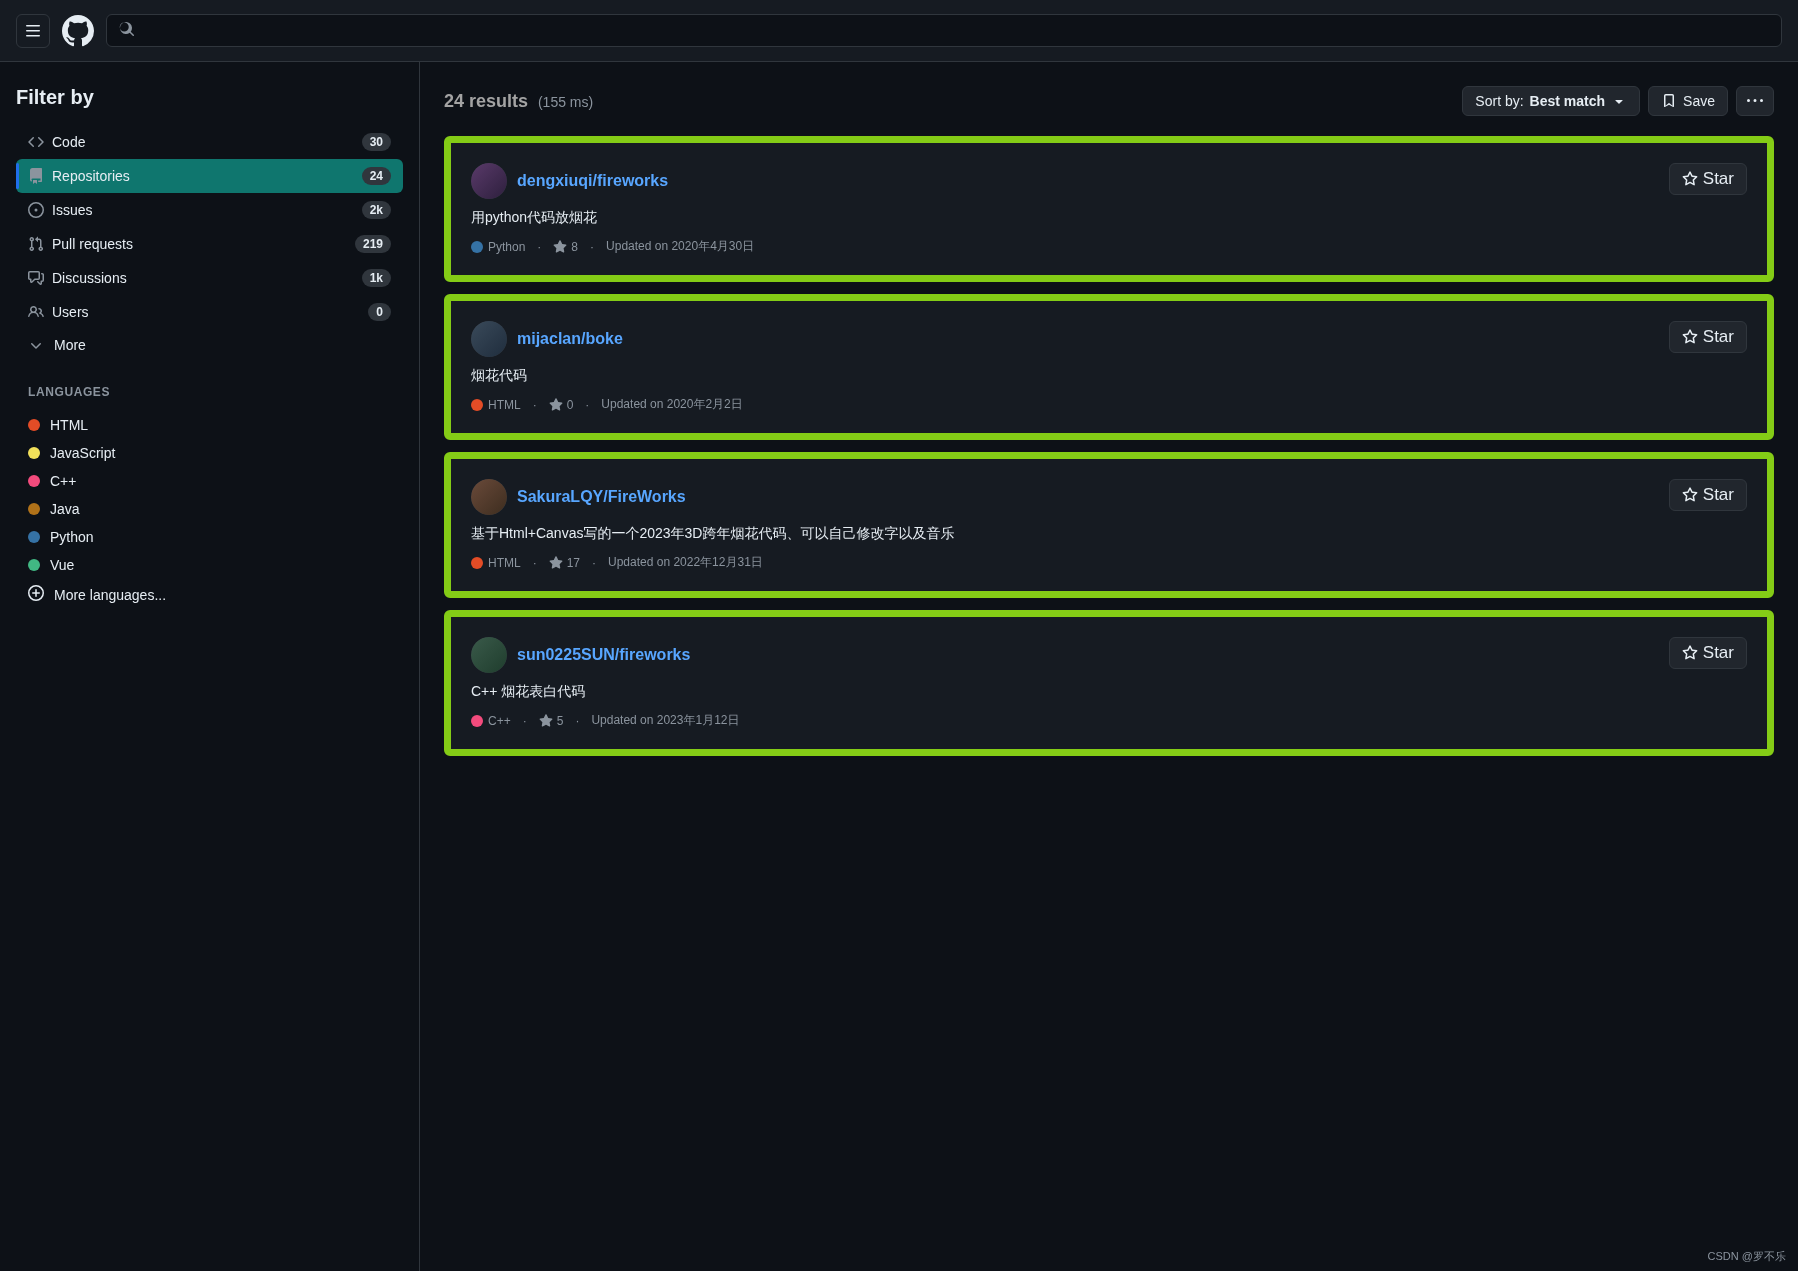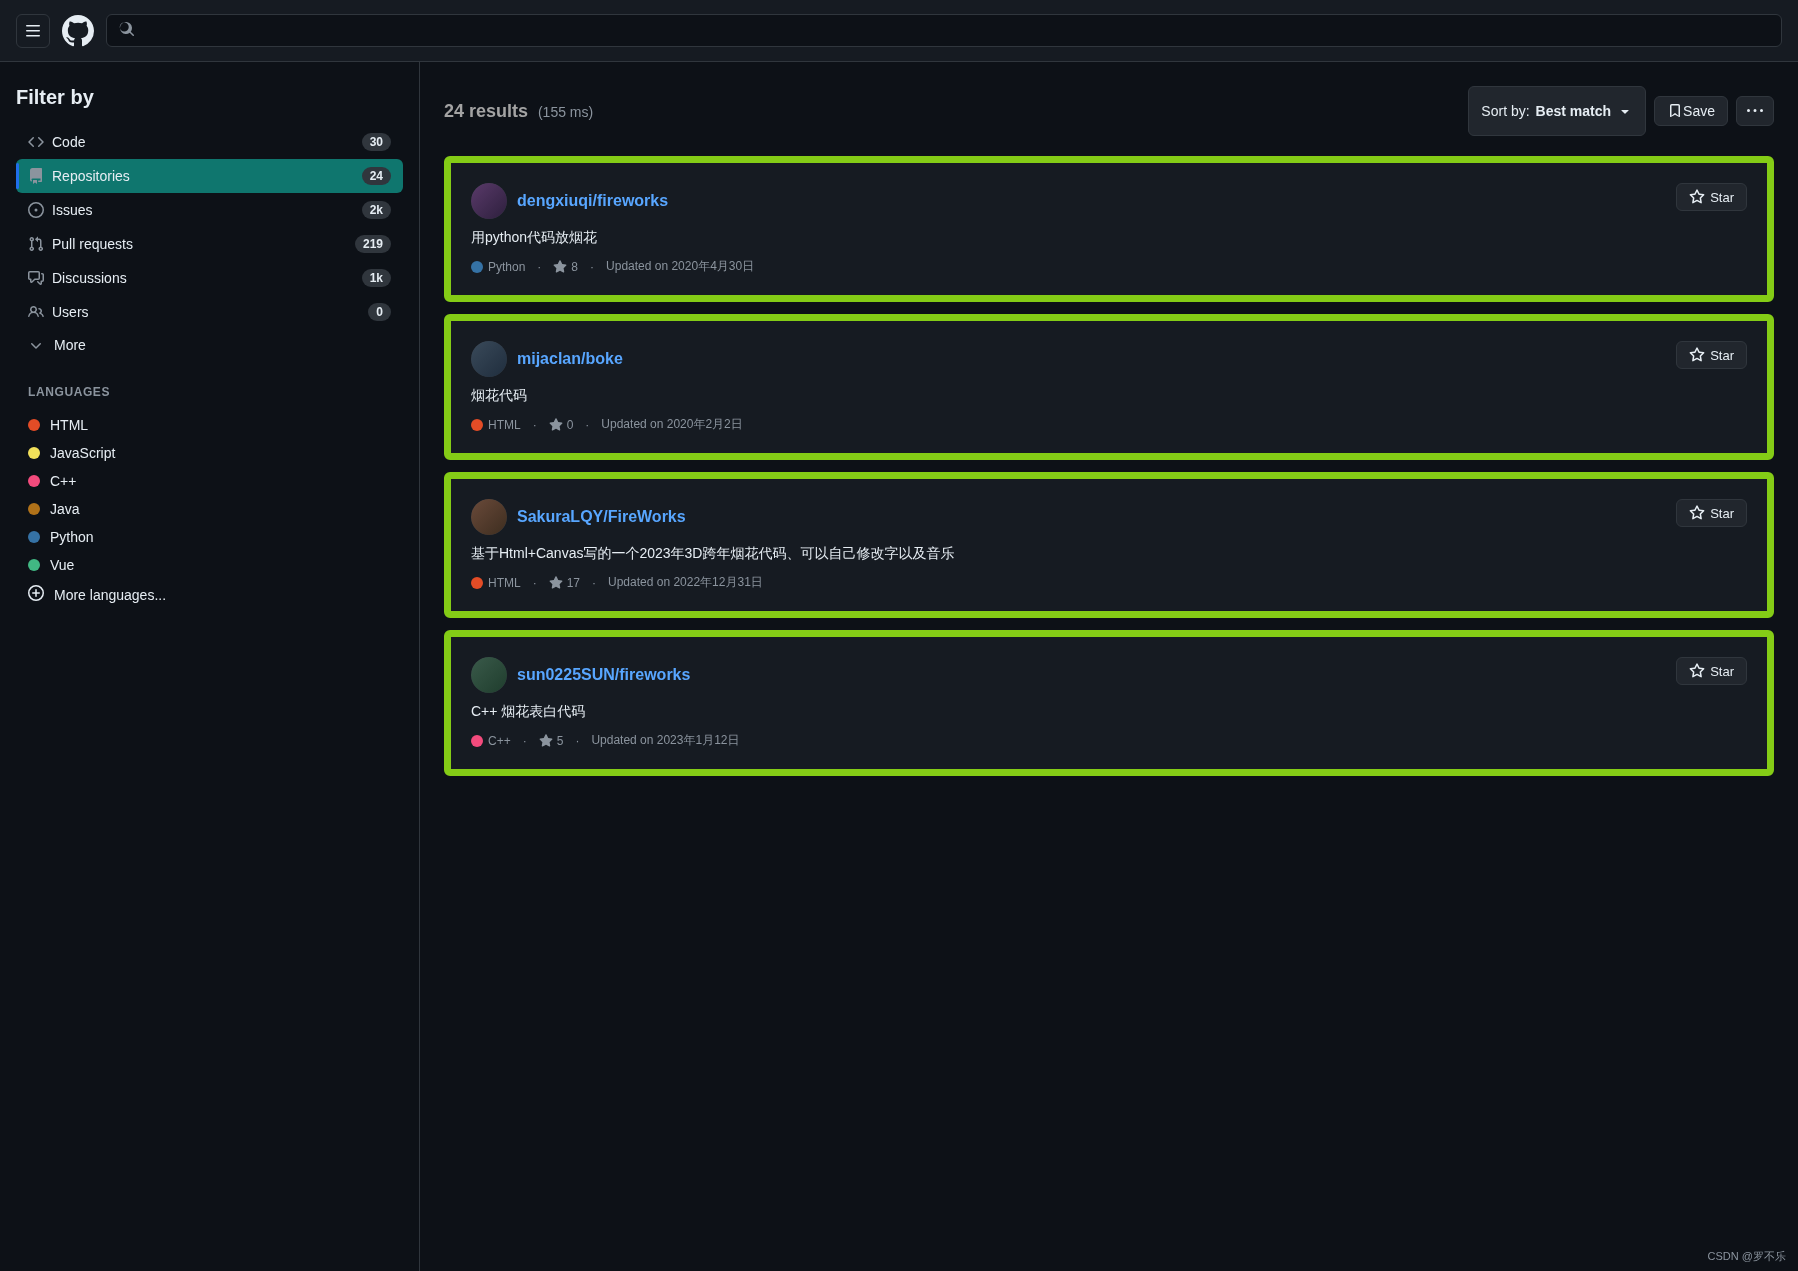--- a/index.html
+++ b/index.html
@@ -193,36 +193,37 @@
     .results-actions {
       display: flex;
       align-items: center;
       gap: 8px;
     }
     .sort-btn {
       background: #21262d;
       border: 1px solid #30363d;
       border-radius: 6px;
       color: #e6edf3;
-      padding: 16px 12px;
+      padding: 6px 12px;
       cursor: pointer;
       display: flex;
       align-items: center;
       gap: 6px;
       font-size: 14px;
     }
     .save-btn {
       background: #21262d;
       border: 1px solid #30363d;
       border-radius: 6px;
       color: #e6edf3;
       padding: 6px 12px;
       cursor: pointer;
       display: flex;
       align-items: center;
+      gap: 6px;
       font-size: 14px;
     }
     .more-btn {
       background: #21262d;
       border: 1px solid #30363d;
       border-radius: 6px;
       color: #e6edf3;
       padding: 6px 10px;
       cursor: pointer;
       display: flex;
@@ -300,21 +301,21 @@
     .star-btn {
       background: #21262d;
       border: 1px solid #30363d;
       border-radius: 6px;
       color: #e6edf3;
       padding: 5px 12px;
       cursor: pointer;
       display: flex;
       align-items: center;
       gap: 5px;
-      font-size: 13px;
+      font-size: 17px;
       white-space: nowrap;
     }
 
     .dot-separator { color: #8b949e; }
 
     
     .footer-credit {
       position: fixed;
       bottom: 7px;
       right: 12px;

